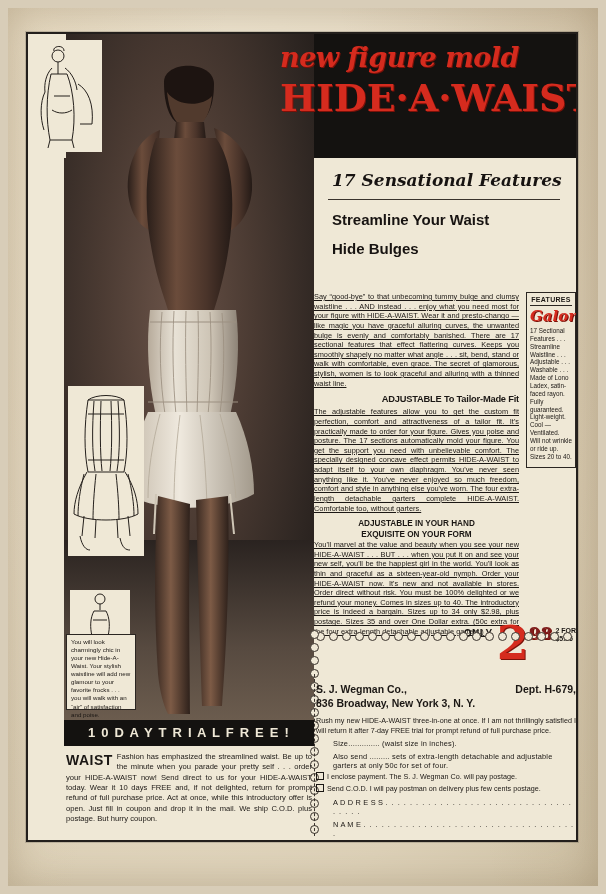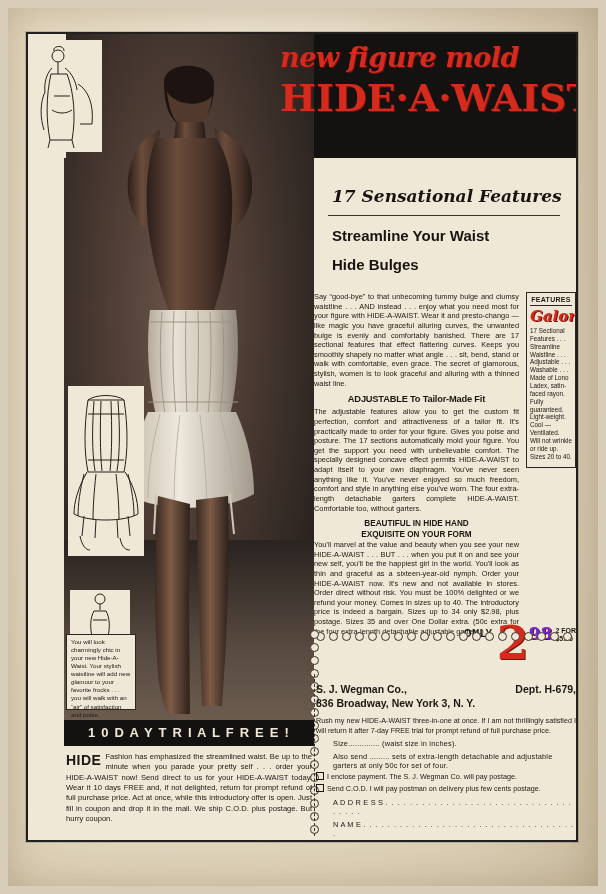--- a/index.html
+++ b/index.html
@@ -122,21 +122,21 @@
     left: 286px; top: 124px;
     width: 262px; height: 130px;
     background: #efe8d6;
   }
   .sensational {
     font-family: "DejaVu Serif", serif;
     font-style: italic;
     font-weight: bold;
     font-size: 17px;
     color: #171311;
-    padding: 28px 0 0 18px;
+    padding: 12px 0 0 18px;
   }
   .rule {
     margin: 9px 16px 0 14px;
     border-bottom: 1px solid #3a332d;
   }
   .sub1, .sub2 {
     font-family: "Liberation Sans", sans-serif;
     font-weight: bold;
     font-size: 15px;
     color: #171311;
@@ -149,23 +149,23 @@
   .copy {
     position: absolute;
     left: 286px; top: 258px;
     width: 205px;
     color: #1b1714;
     font-family: "Liberation Sans", sans-serif;
     font-size: 7.4px;
     line-height: 1.30;
     text-align: justify;
   }
-  .copy p { margin: 0 0 4px 0; }
+  .copy p { margin: 0 0 4px 0; text-decoration: underline; }
   .copy .ctr-h {
-    text-align: center;
+    text-align: right;
     font-weight: bold;
     font-size: 9.3px;
     margin: 5px 0 2px 0;
     letter-spacing: -0.2px;
   }
   .copy .ctr-h2 {
     text-align: center;
     font-weight: bold;
     font-size: 8.2px;
     margin: 6px 0 1px 0;
@@ -231,21 +231,21 @@
     font-size: 46px;
     color: #d52b1e;
     line-height: 1;
     display:inline-block;
     text-shadow: 1px 1px 0 #7a1109;
   }
   .cents {
     font-family: "DejaVu Serif", serif;
     font-weight: bold;
     font-size: 17px;
-    color: #6d28d9;
+    color: #7f1d1d;
     display:inline-block;
     vertical-align: 20px;
     text-shadow: 1px 1px 0 #7a1109;
   }
   .twofor {
     display:inline-block;
     font-size: 7px;
     font-weight: bold;
     color:#1b1714;
     line-height:1.2;
@@ -504,21 +504,21 @@
       <div class="sensational">17 Sensational Features</div>
       <div class="rule"></div>
       <div class="sub1">Streamline Your Waist</div>
       <div class="sub2">Hide Bulges</div>
     </div>
 
     <div class="copy">
       <p>Say “good-bye” to that unbecoming tummy bulge and clumsy waistline . . . AND instead . . . enjoy what you need most for your figure with HIDE-A-WAIST. Wear it and presto-chango — like magic you have graceful alluring curves, the unwanted bulge is evenly and comfortably banished. There are 17 sectional features that effect flattering curves. Keeps you smoothly shapely no matter what angle . . . sit, bend, stand or walk with comfortable, even grace. The secret of glamorous, stylish, women is to look graceful and alluring with a thinned waist line.</p>
       <div class="ctr-h">ADJUSTABLE To Tailor-Made Fit</div>
       <p>The adjustable features allow you to get the custom fit perfection, comfort and attractiveness of a tailor fit. It's practically made to order for your figure. Gives you poise and posture. The 17 sections automatically mold your figure. You get the support you need with unbelievable comfort. The specially designed concave effect permits HIDE-A-WAIST to adapt itself to your own diaphragm. You've never seen anything like it. You've never enjoyed so much freedom, comfort and style in anything else you've worn. The four extra-length detachable garters complete HIDE-A-WAIST. Comfortable too, without garters.</p>
-      <div class="ctr-h2">BEAUTIFUL IN HIDE HAND</div>
+      <div class="ctr-h2">ADJUSTABLE IN YOUR HAND</div>
       <div class="ctr-h2" style="margin-top:0">EXQUISITE ON YOUR FORM</div>
       <p>You'll marvel at the value and beauty when you see your new HIDE-A-WAIST . . . BUT . . . when you put it on and see your new self, you'll be the happiest girl in the world. You'll look as thin and graceful as a sixteen-year-old nymph. Order your HIDE-A-WAIST now. It's new and not available in stores. Order direct without risk. You must be 100% delighted or we refund your money. Comes in sizes up to 40. The introductory price is indeed a bargain. Sizes up to 34 only $2.98, plus postage. Sizes 35 and over One Dollar extra. (50c extra for the four extra-length detachable adjustable garters.)</p>
     </div>
 
     <div class="features">
       <div class="ftitle">FEATURES</div>
       <div class="galore">Galore</div>
       <div class="fitem">17 Sectional Features . . .</div>
       <div class="fitem">Streamline Waistline . . .</div>
       <div class="fitem">Adjustable . . .</div>
@@ -640,18 +640,18 @@
         <span class="dots">. . . . . . . . . . . . . . . . . . . . . . . . . . . . . . . . . . . .</span>
       </div>
     </div>
     <div class="cutline"></div>
 
     <div class="trialband">
       <span>1 0  D A Y  T R I A L  F R E E !</span>
     </div>
 
     <div class="notebox">
-      <span class="noteword">HIDE</span>
+      <span class="noteword">WAIST</span>
       <span>Fashion has emphasized the streamlined waist. Be up to the minute when you parade your pretty self . . . order your HIDE-A-WAIST now! Send direct to us for your HIDE-A-WAIST today. Wear it 10 days FREE and, if not delighted, return for prompt refund of full purchase price. Act at once, while this introductory offer is open. Just fill in coupon and drop it in the mail. We ship C.O.D. plus postage. But hurry coupon.</span>
     </div>
 
   </div>
 </div>
 
 </body></html>

